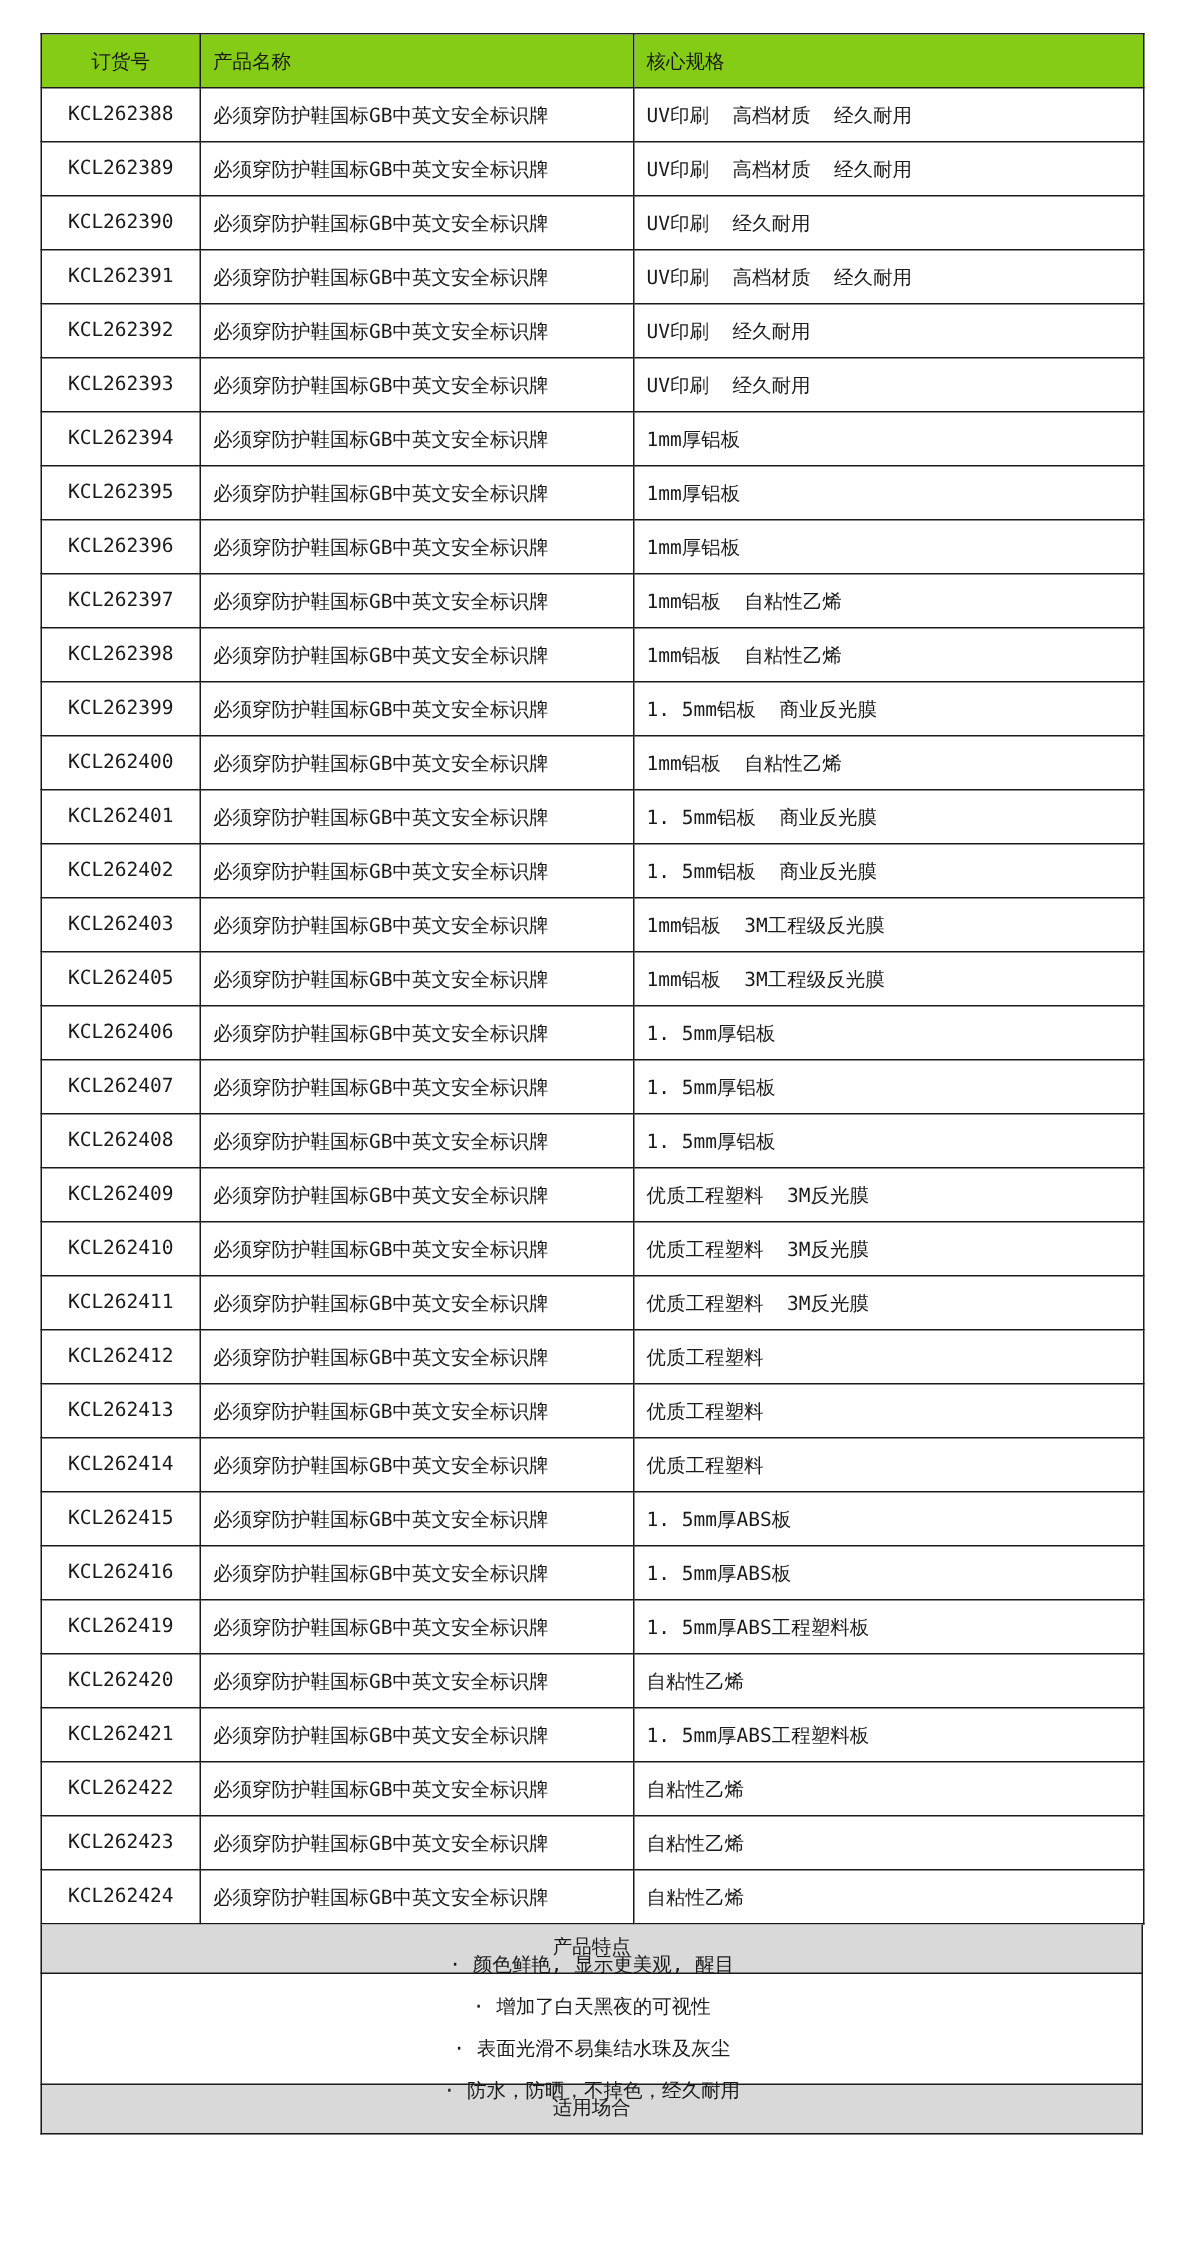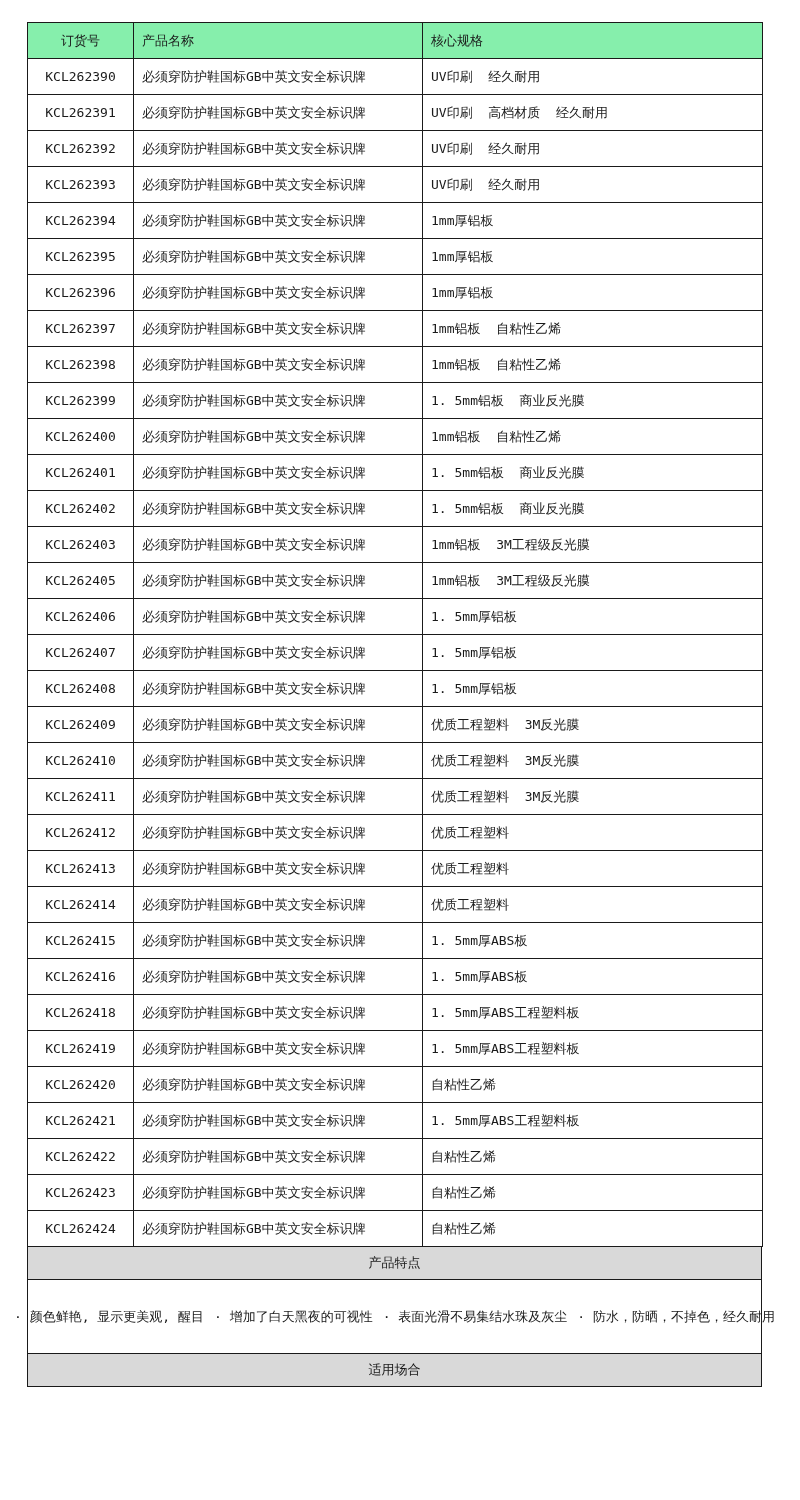--- a/index.html
+++ b/index.html
@@ -25,21 +25,21 @@
   .product-table th,
   .product-table td {
     border: 1px solid #1a1a1a;
     font-size: 13px;
     font-weight: normal;
     vertical-align: middle;
     overflow: hidden;
     white-space: pre;
   }
   .product-table thead th {
-    background: #86efac;
+    background: #84cc16;
     height: 33px;
   }
   .product-table tbody td {
     height: 33px;
     background: #ffffff;
   }
   .col-sku   { width: 106px; }
   .col-name  { width: 289px; }
   .col-spec  { width: 340px; }
   .cell-center { text-align: center; }
@@ -56,20 +56,21 @@
     line-height: 31px;
   }
   .features {
     box-sizing: border-box;
     width: 735px;
     height: 74px;
     border: 1px solid #1a1a1a;
     border-top: none;
     background: #ffffff;
     display: flex;
+    flex-direction: column;
     justify-content: center;
     align-items: center;
     gap: 10px;
   }
   .features .feature-line {
     font-size: 13px;
     line-height: 18px;
     text-align: center;
     white-space: pre;
   }
@@ -87,20 +88,30 @@
     </colgroup>
     <thead>
       <tr>
         <th class="cell-center">订货号</th>
         <th class="cell-left">产品名称</th>
         <th class="cell-left">核心规格</th>
       </tr>
     </thead>
     <tbody id="rows">
         <tr>
+          <td class="cell-center">KCL262388</td>
+          <td class="cell-left">必须穿防护鞋国标GB中英文安全标识牌</td>
+          <td class="cell-left">UV印刷  高档材质  经久耐用</td>
+        </tr>
+        <tr>
+          <td class="cell-center">KCL262389</td>
+          <td class="cell-left">必须穿防护鞋国标GB中英文安全标识牌</td>
+          <td class="cell-left">UV印刷  高档材质  经久耐用</td>
+        </tr>
+        <tr>
           <td class="cell-center">KCL262390</td>
           <td class="cell-left">必须穿防护鞋国标GB中英文安全标识牌</td>
           <td class="cell-left">UV印刷  经久耐用</td>
         </tr>
         <tr>
           <td class="cell-center">KCL262391</td>
           <td class="cell-left">必须穿防护鞋国标GB中英文安全标识牌</td>
           <td class="cell-left">UV印刷  高档材质  经久耐用</td>
         </tr>
         <tr>
@@ -215,25 +226,20 @@
         </tr>
         <tr>
           <td class="cell-center">KCL262415</td>
           <td class="cell-left">必须穿防护鞋国标GB中英文安全标识牌</td>
           <td class="cell-left">1. 5mm厚ABS板</td>
         </tr>
         <tr>
           <td class="cell-center">KCL262416</td>
           <td class="cell-left">必须穿防护鞋国标GB中英文安全标识牌</td>
           <td class="cell-left">1. 5mm厚ABS板</td>
-        </tr>
-        <tr>
-          <td class="cell-center">KCL262418</td>
-          <td class="cell-left">必须穿防护鞋国标GB中英文安全标识牌</td>
-          <td class="cell-left">1. 5mm厚ABS工程塑料板</td>
         </tr>
         <tr>
           <td class="cell-center">KCL262419</td>
           <td class="cell-left">必须穿防护鞋国标GB中英文安全标识牌</td>
           <td class="cell-left">1. 5mm厚ABS工程塑料板</td>
         </tr>
         <tr>
           <td class="cell-center">KCL262420</td>
           <td class="cell-left">必须穿防护鞋国标GB中英文安全标识牌</td>
           <td class="cell-left">自粘性乙烯</td>

